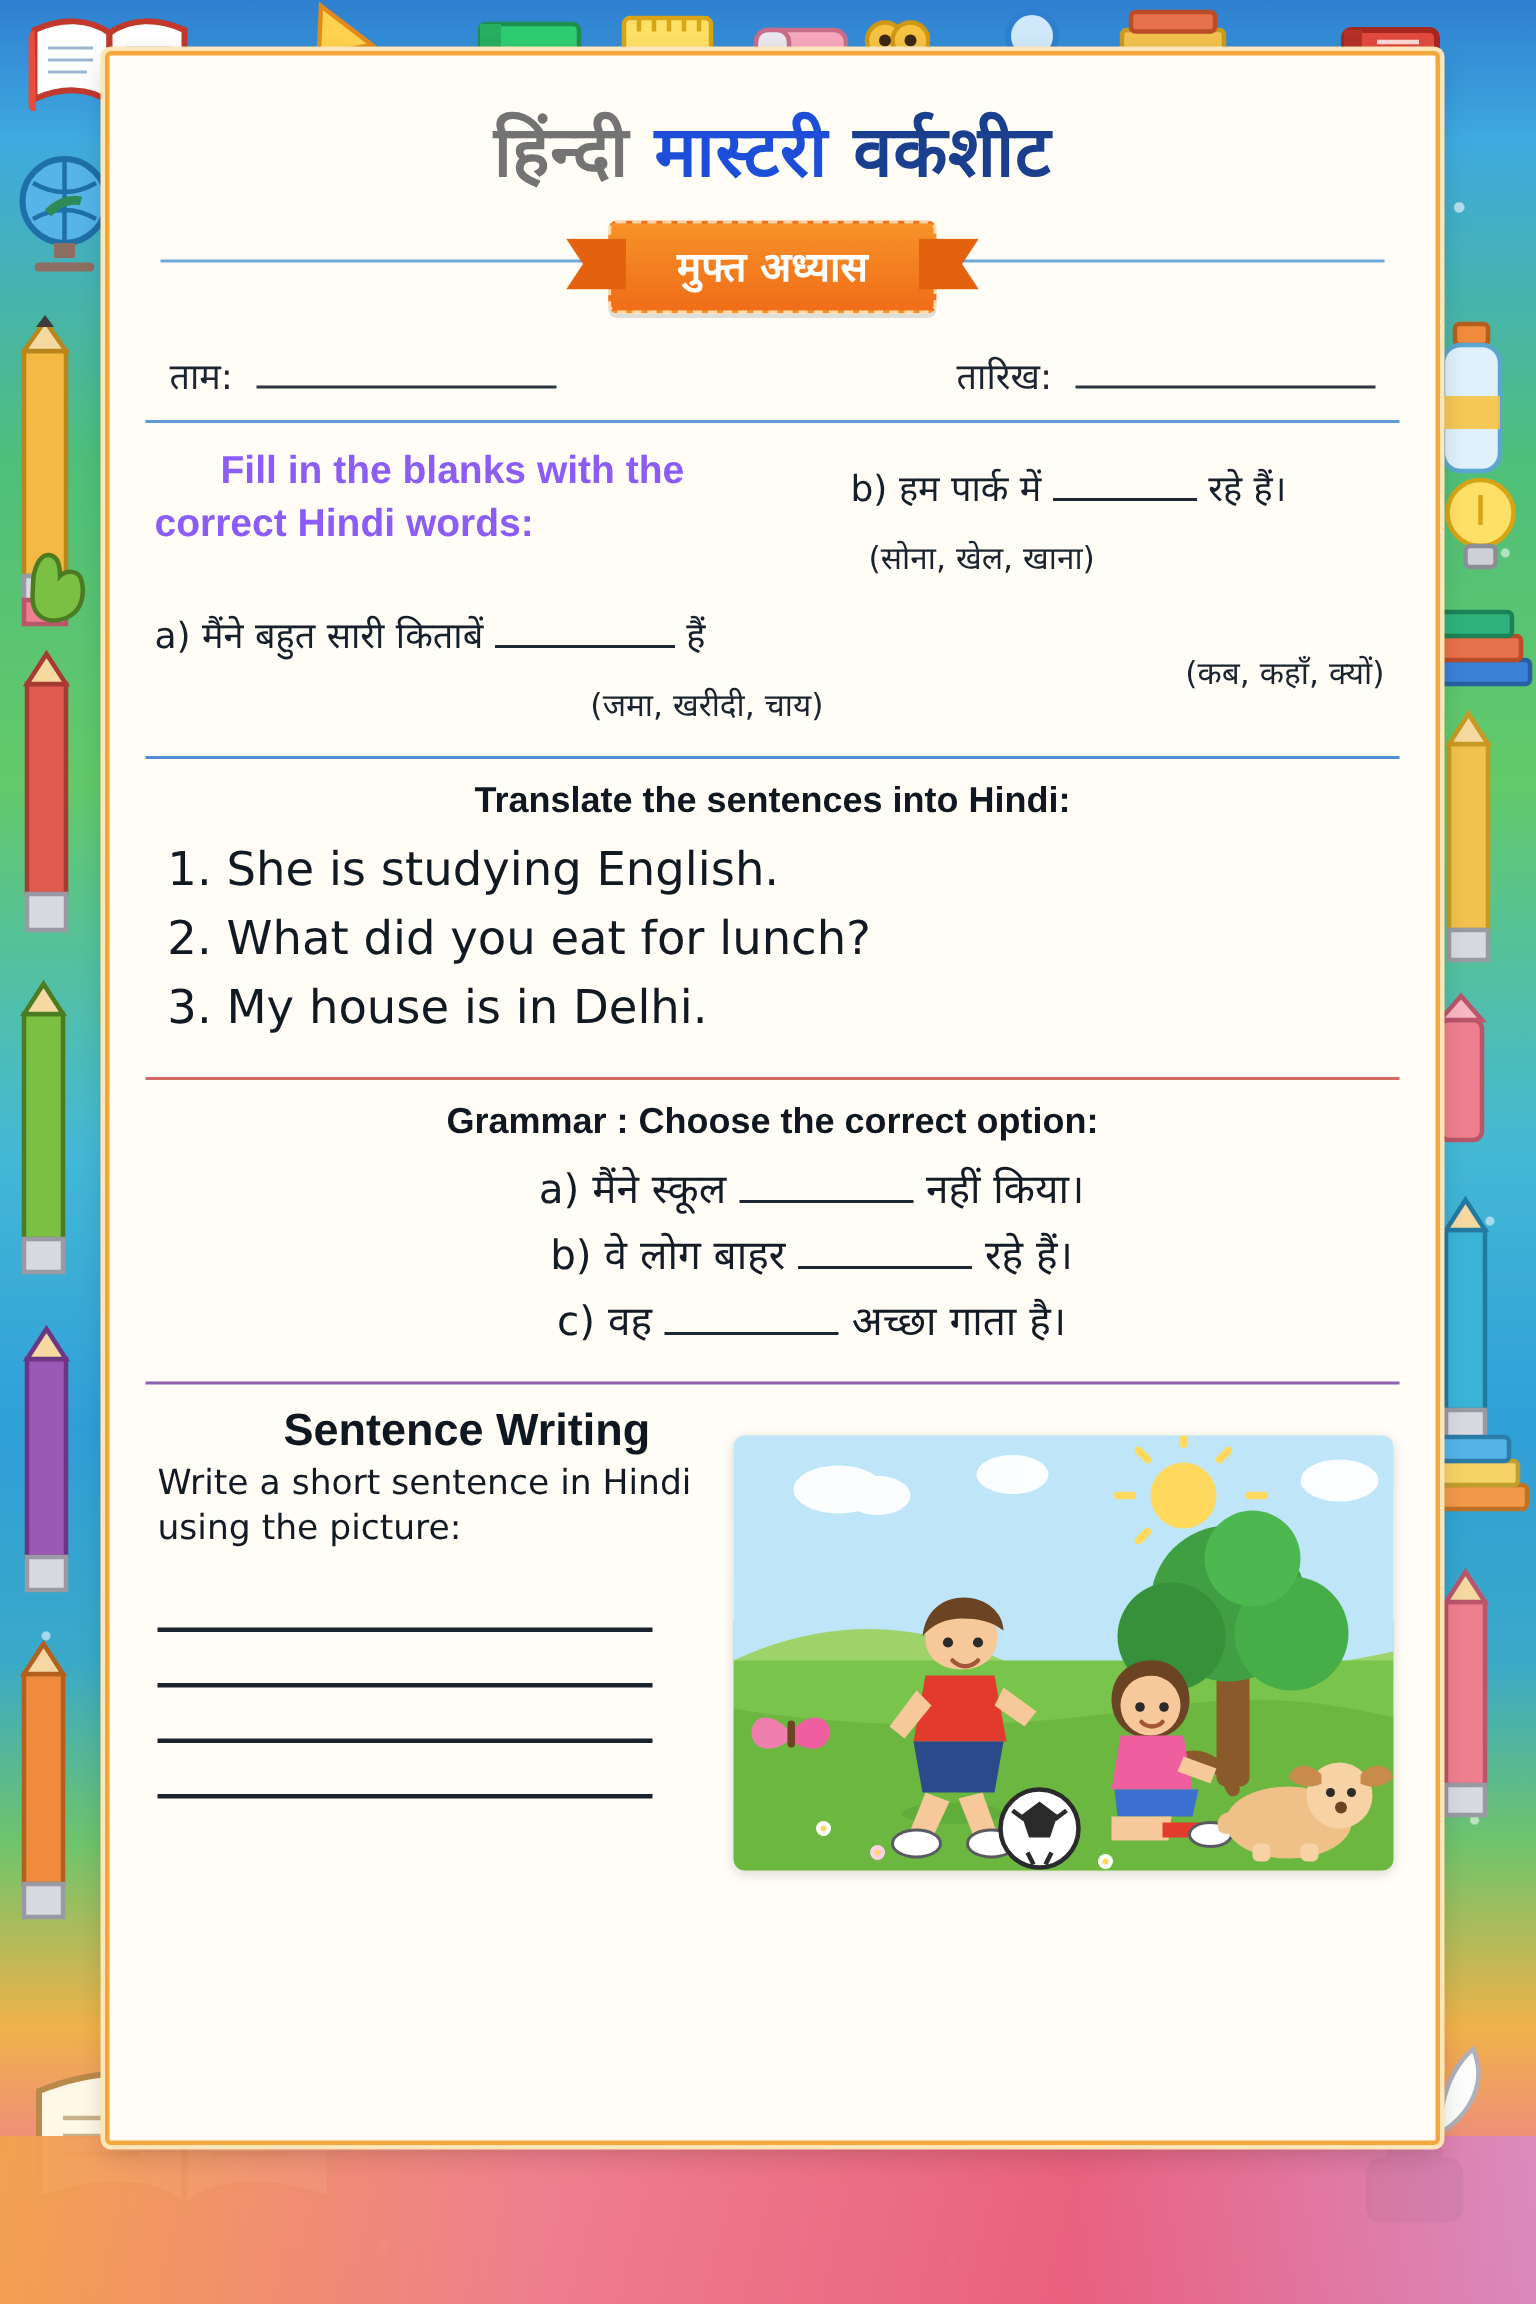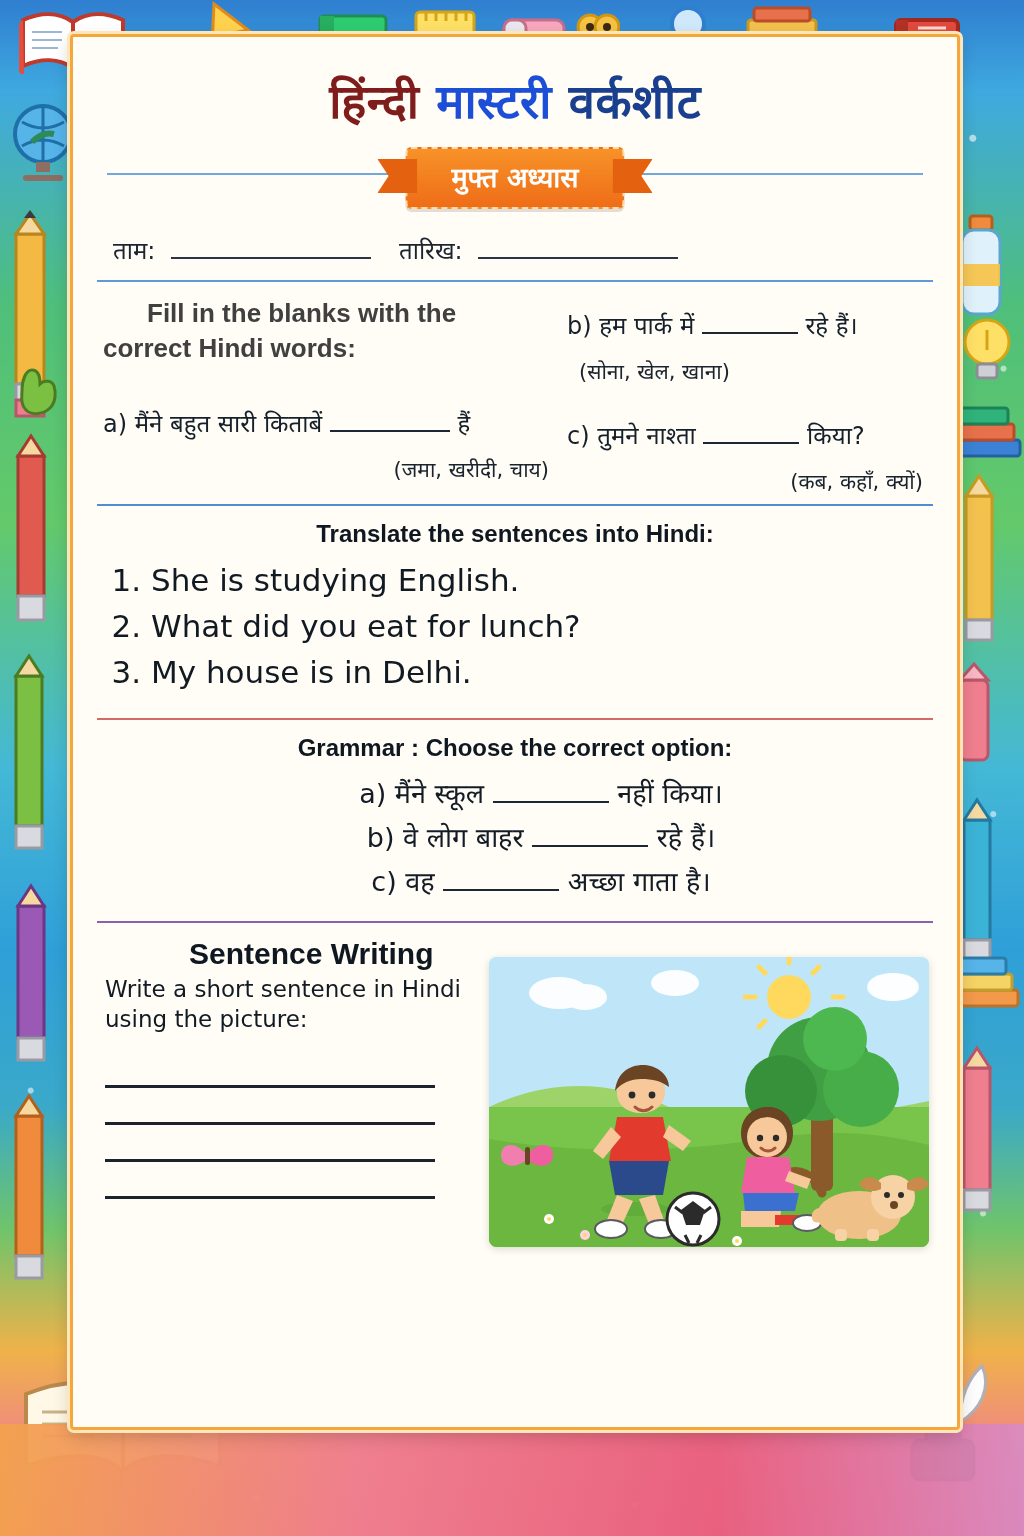--- a/index.html
+++ b/index.html
@@ -85,21 +85,21 @@
 
   
   .title {
     text-align: center;
     margin: 38px 0 0 0;
     font-size: 47px;
     font-weight: bold;
     letter-spacing: .5px;
     line-height: 1.15;
   }
-  .title .t1 { color: #7f1d1d; text-align: right; }
+  .title .t1 { color: #737373; text-align: right; }
   .title .t2 { color: #1d4ed8; }
   .title .t3 { color: #1b3f8f; }
 
   .ribbon-wrap {
     position: relative;
     height: 64px;
     margin-top: 14px;
   }
   .ribbon-rule {
     position: absolute;
@@ -127,21 +127,21 @@
     top: 10px;
     width: 40px; height: 34px;
     background: #e4620f;
     z-index: -1;
   }
   .ribbon::before { left: -30px; clip-path: polygon(0 0, 100% 0, 100% 100%, 0 100%, 28% 50%); }
   .ribbon::after  { right: -30px; clip-path: polygon(0 0, 100% 0, 72% 50%, 100% 100%, 0 100%); }
 
   .namerow {
     display: flex;
-    justify-content: flex-start;
+    justify-content: space-between;
     align-items: flex-end;
     margin: 26px 40px 0 40px;
     font-size: 24px;
     color: #1b2430;
     gap: 28px;
   }
   .fieldline {
     display: inline-block;
     border-bottom: 2px solid #2b3440;
     width: 200px;
@@ -157,21 +157,21 @@
     margin: 0 24px;
   }
   .sec1-left {
     position: absolute;
     left: 6px; top: 14px; width: 440px;
   }
   .sec1-head {
     font-family: "Liberation Sans", sans-serif;
     font-weight: bold;
     font-size: 26px;
-    color: #404040;
+    color: #8b5cf6;
     line-height: 1.35;
     text-indent: 44px;
   }
   .q-hi { font-size: 24px; color: #15202b; }
   .sec1-a {
     position: absolute;
     left: 6px; top: 124px; width: 460px;
   }
   .opts { text-align: right; font-size: 21px; color: #1a242f; margin-top: 16px; padding-right: 14px;}
   .sec1-right {
@@ -461,26 +461,20 @@
           <div class="q-hi">
             <span>b)</span>
             <span>हम पार्क में</span>
             <span class="blank-sm"></span>
             <span>रहे हैं।</span>
           </div>
           <div class="opts">(सोना, खेल, खाना)</div>
         </div>
 
         <div class="sec1-c">
-          <div class="q-hi">
-            <span>c)</span>
-            <span>तुमने नाश्ता</span>
-            <span class="blank-sm"></span>
-            <span>किया?</span>
-          </div>
           <div class="opts">(कब, कहाँ, क्यों)</div>
         </div>
       </div>
 
       <div class="divider-blue"></div>
 
       <div>
         <div class="sec-title">Translate the sentences into Hindi:</div>
         <ol class="translate">
           <li>She is studying English.</li>

